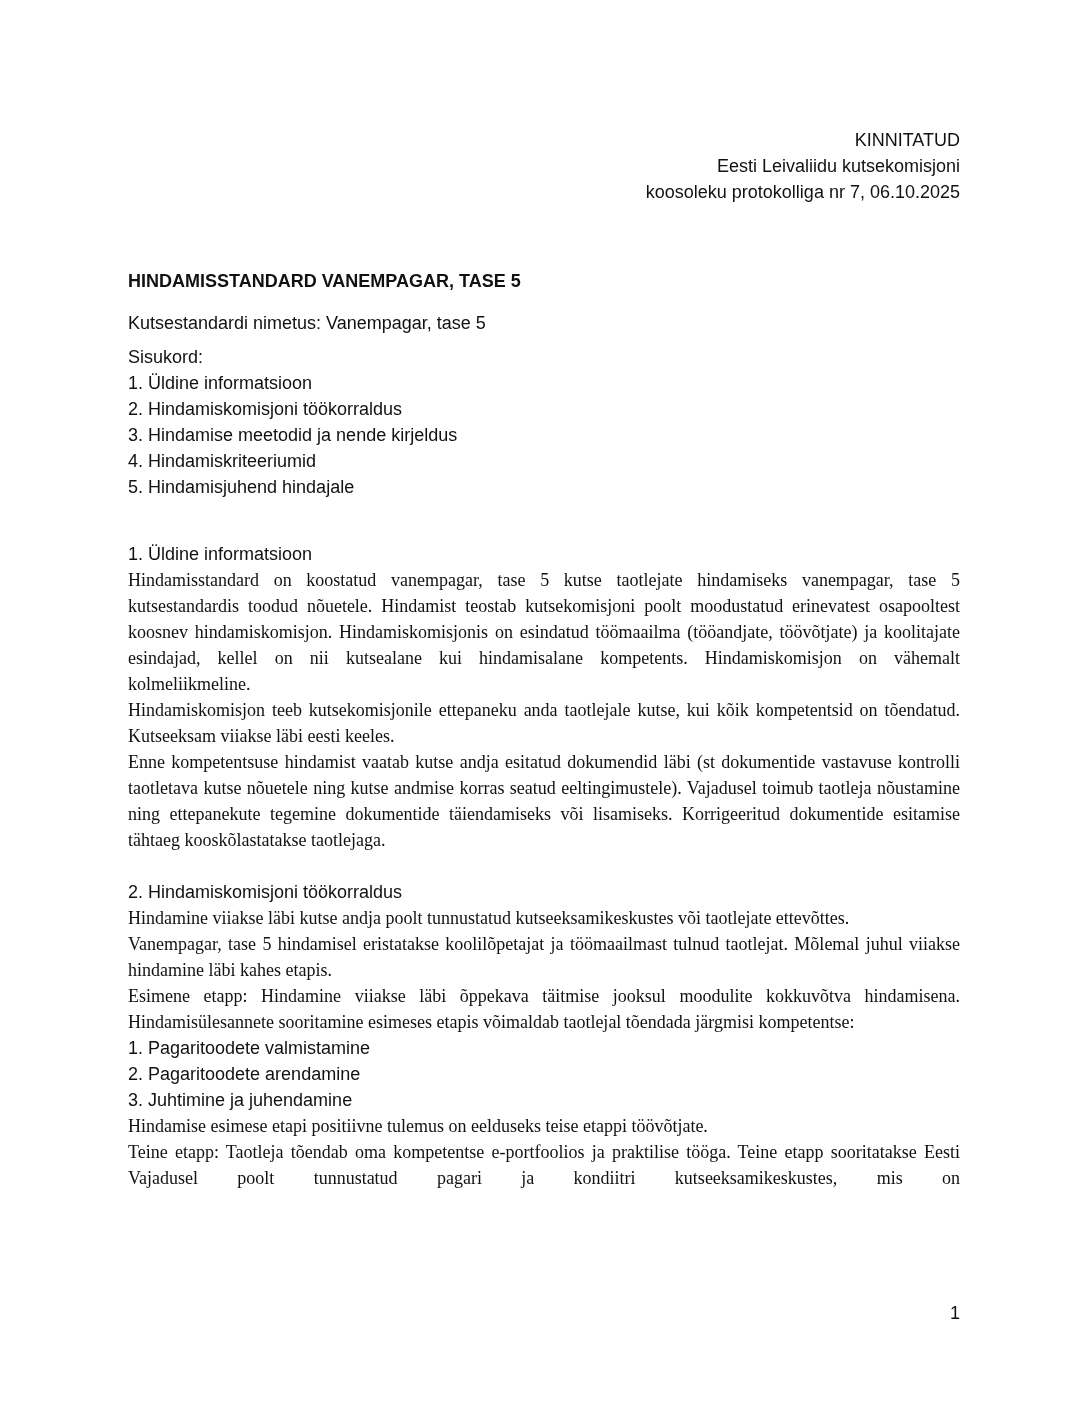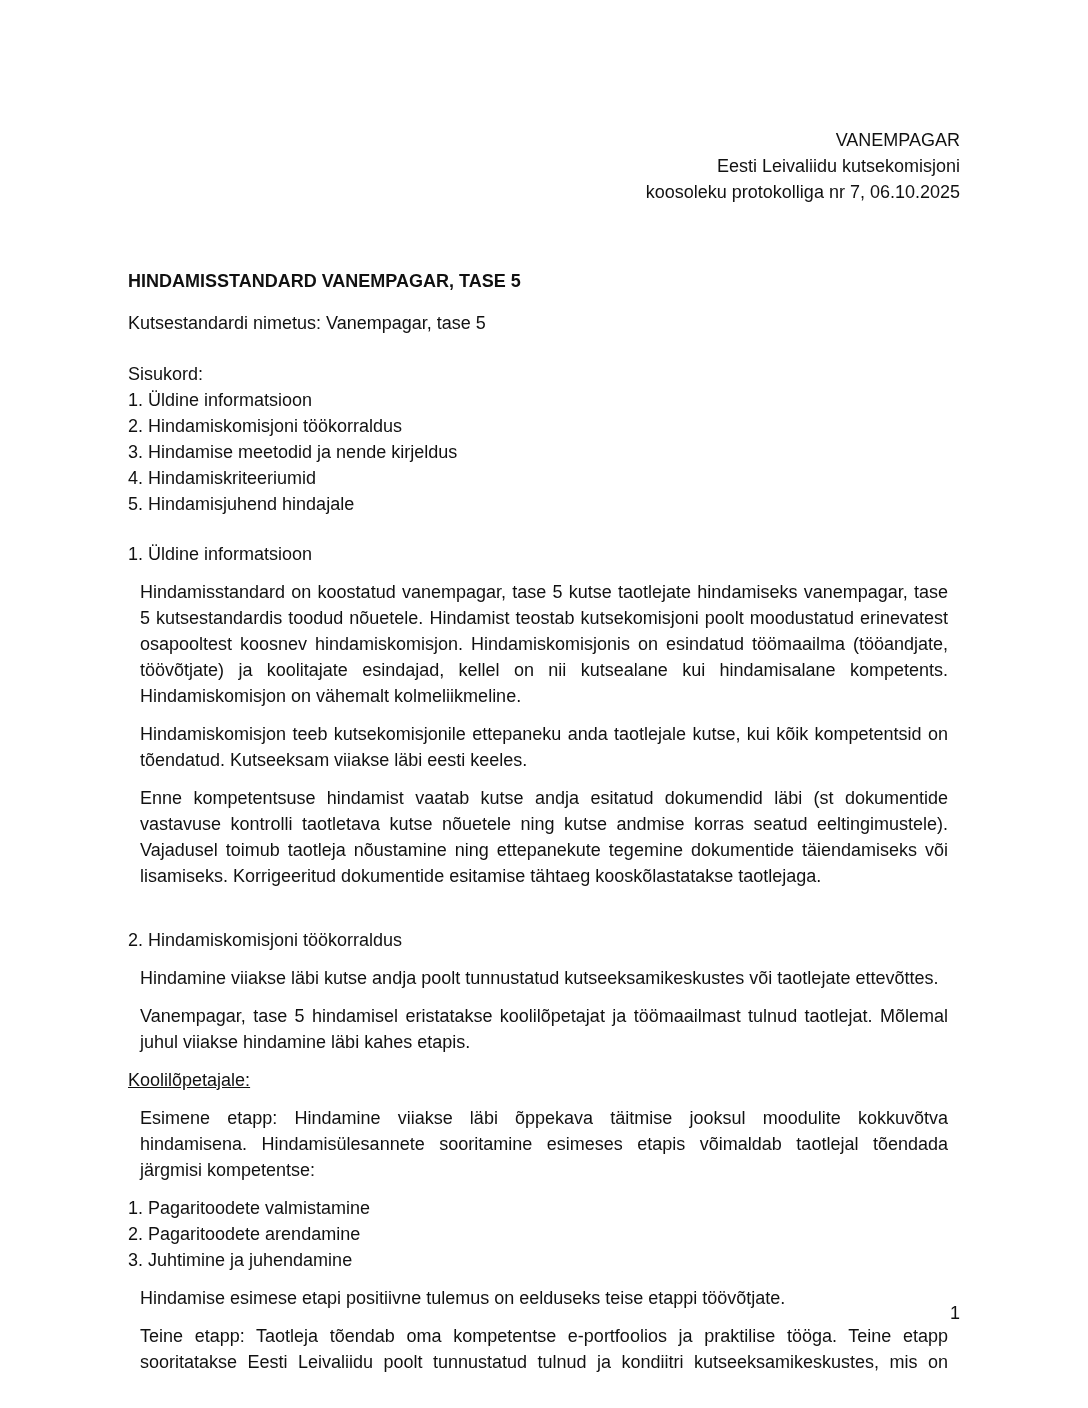--- a/index.html
+++ b/index.html
@@ -6,36 +6,36 @@
     body {
       width: 1088px; height: 1408px; position: relative; overflow: hidden;
       font-family: "Liberation Sans", sans-serif; color: #111111;
       font-size: 18px;
     }
     .page { position: absolute; left: 128px; top: 0; width: 832px; }
     .approval { position: absolute; right: 0; top: 127px; text-align: right; line-height: 26px; }
     .approval div { white-space: nowrap; }
     .title { position: absolute; left: 0; top: 268px; font-weight: bold; line-height: 26px; white-space: nowrap; }
     .std-name { position: absolute; left: 0; top: 310px; line-height: 26px; white-space: nowrap; text-align: right; }
-    .toc { position: absolute; left: 0; top: 361px; line-height: 26px; }
+    .toc { position: absolute; left: 0; top: 344px; line-height: 26px; }
     .toc div { white-space: nowrap; }
     .body { position: absolute; left: 0; top: 541px; width: 832px; line-height: 26px; }
-    .body p { margin: 12px; text-align: justify; }
+    .body p { margin: 0; text-align: justify; font-family: Liberation Serif, serif; }
     .sec-head { margin: 0; }
     .gap { height: 26px; }
     .underline { text-decoration: underline; }
     .list div { white-space: nowrap; }
     .page-number { position: absolute; right: 128px; top: 1300px; line-height: 26px; }
   </style>
 </head>
 <body>
 
 <div class="page">
   <div class="approval">
-    <div>VANEMPAGAR</div>
+    <div>KINNITATUD</div>
     <div>Eesti Leivaliidu kutsekomisjoni</div>
     <div>koosoleku protokolliga nr 7, 06.10.2025</div>
   </div>
 
   <div class="title">HINDAMISSTANDARD VANEMPAGAR, TASE 5</div>
 
   <div class="std-name">Kutsestandardi nimetus: Vanempagar, tase 5</div>
 
   <div class="toc">
     <div>Sisukord:</div>
@@ -48,25 +48,24 @@
 
   <div class="body">
     <div class="sec-head">1. Üldine informatsioon</div>
     <p>Hindamisstandard on koostatud vanempagar, tase 5 kutse taotlejate hindamiseks vanempagar, tase 5 kutsestandardis toodud nõuetele. Hindamist teostab kutsekomisjoni poolt moodustatud erinevatest osapooltest koosnev hindamiskomisjon. Hindamiskomisjonis on esindatud töömaailma (tööandjate, töövõtjate) ja koolitajate esindajad, kellel on nii kutsealane kui hindamisalane kompetents. Hindamiskomisjon on vähemalt kolmeliikmeline.</p>
     <p>Hindamiskomisjon teeb kutsekomisjonile ettepaneku anda taotlejale kutse, kui kõik kompetentsid on tõendatud. Kutseeksam viiakse läbi eesti keeles.</p>
     <p>Enne kompetentsuse hindamist vaatab kutse andja esitatud dokumendid läbi (st dokumentide vastavuse kontrolli taotletava kutse nõuetele ning kutse andmise korras seatud eeltingimustele). Vajadusel toimub taotleja nõustamine ning ettepanekute tegemine dokumentide täiendamiseks või lisamiseks. Korrigeeritud dokumentide esitamise tähtaeg kooskõlastatakse taotlejaga.</p>
     <div class="gap"></div>
     <div class="sec-head">2. Hindamiskomisjoni töökorraldus</div>
     <p>Hindamine viiakse läbi kutse andja poolt tunnustatud kutseeksamikeskustes või taotlejate ettevõttes.</p>
     <p>Vanempagar, tase 5 hindamisel eristatakse koolilõpetajat ja töömaailmast tulnud taotlejat. Mõlemal juhul viiakse hindamine läbi kahes etapis.</p>
-    <div class="underline">Koolilõpetajale:</div>
     <p>Esimene etapp: Hindamine viiakse läbi õppekava täitmise jooksul moodulite kokkuvõtva hindamisena. Hindamisülesannete sooritamine esimeses etapis võimaldab taotlejal tõendada järgmisi kompetentse:</p>
     <div class="list">
       <div>1. Pagaritoodete valmistamine</div>
       <div>2. Pagaritoodete arendamine</div>
       <div>3. Juhtimine ja juhendamine</div>
     </div>
     <p>Hindamise esimese etapi positiivne tulemus on eelduseks teise etappi töövõtjate.</p>
-    <p class="cont" style="text-align-last: justify;">Teine etapp: Taotleja tõendab oma kompetentse e-portfoolios ja praktilise tööga. Teine etapp sooritatakse Eesti Leivaliidu poolt tunnustatud tulnud ja kondiitri kutseeksamikeskustes,  mis on</p>
+    <p class="cont" style="text-align-last: justify;">Teine etapp: Taotleja tõendab oma kompetentse e-portfoolios ja praktilise tööga. Teine etapp sooritatakse Eesti Vajadusel poolt tunnustatud pagari ja kondiitri kutseeksamikeskustes,  mis on</p>
   </div>
 </div>
 
 <div class="page-number">1</div>
 
 </body></html>

